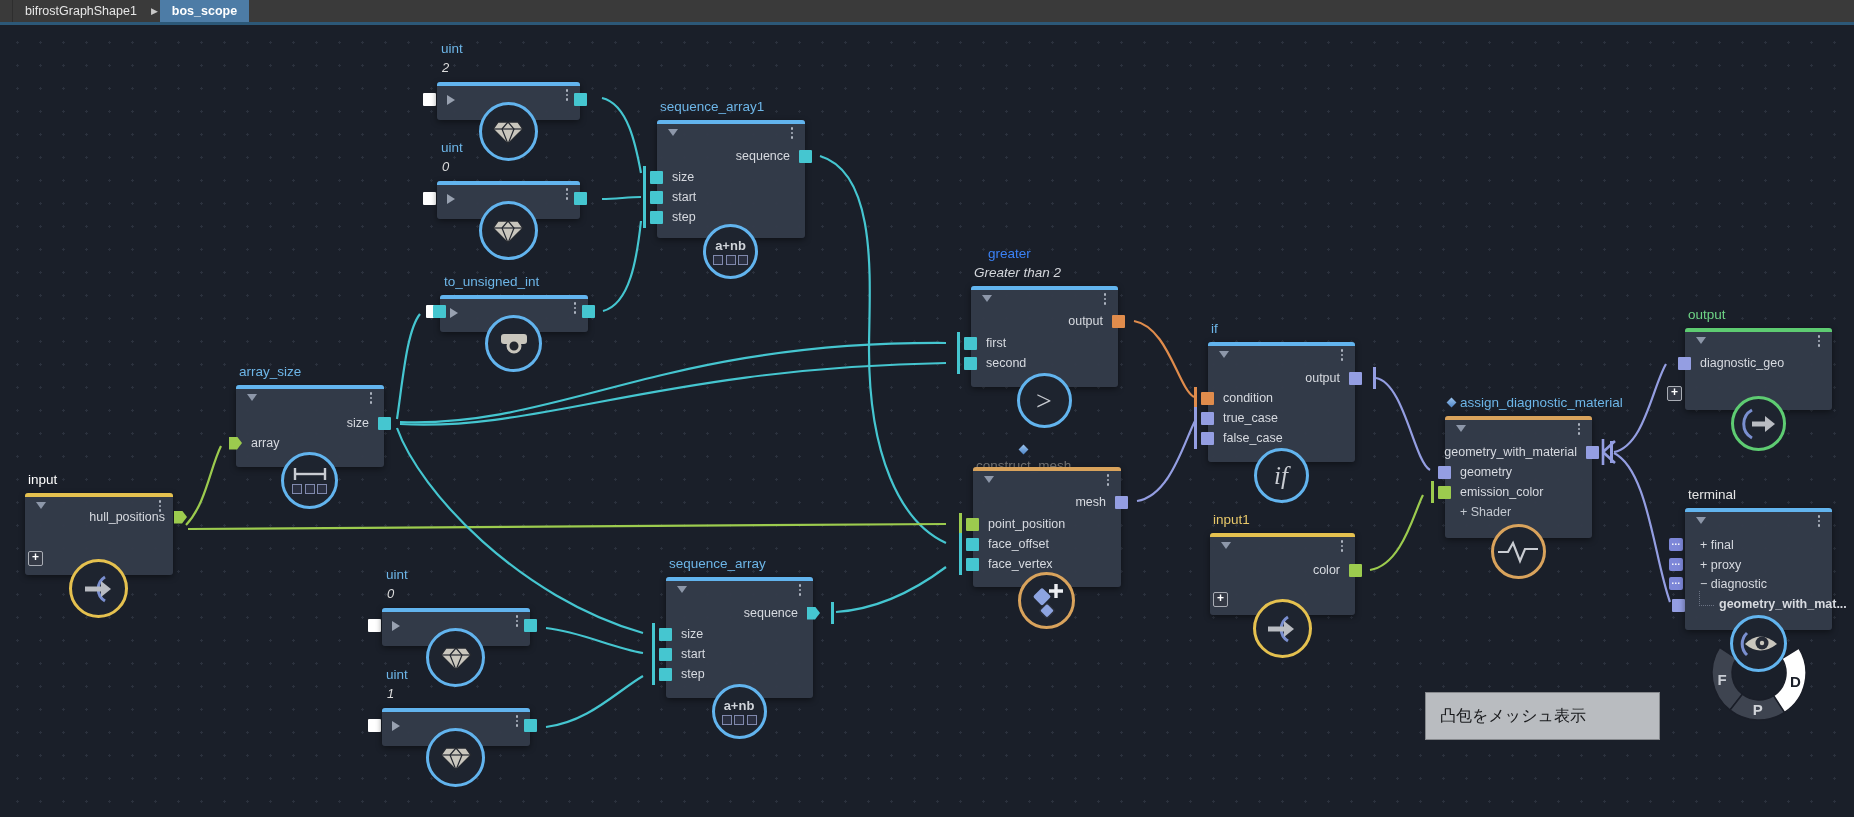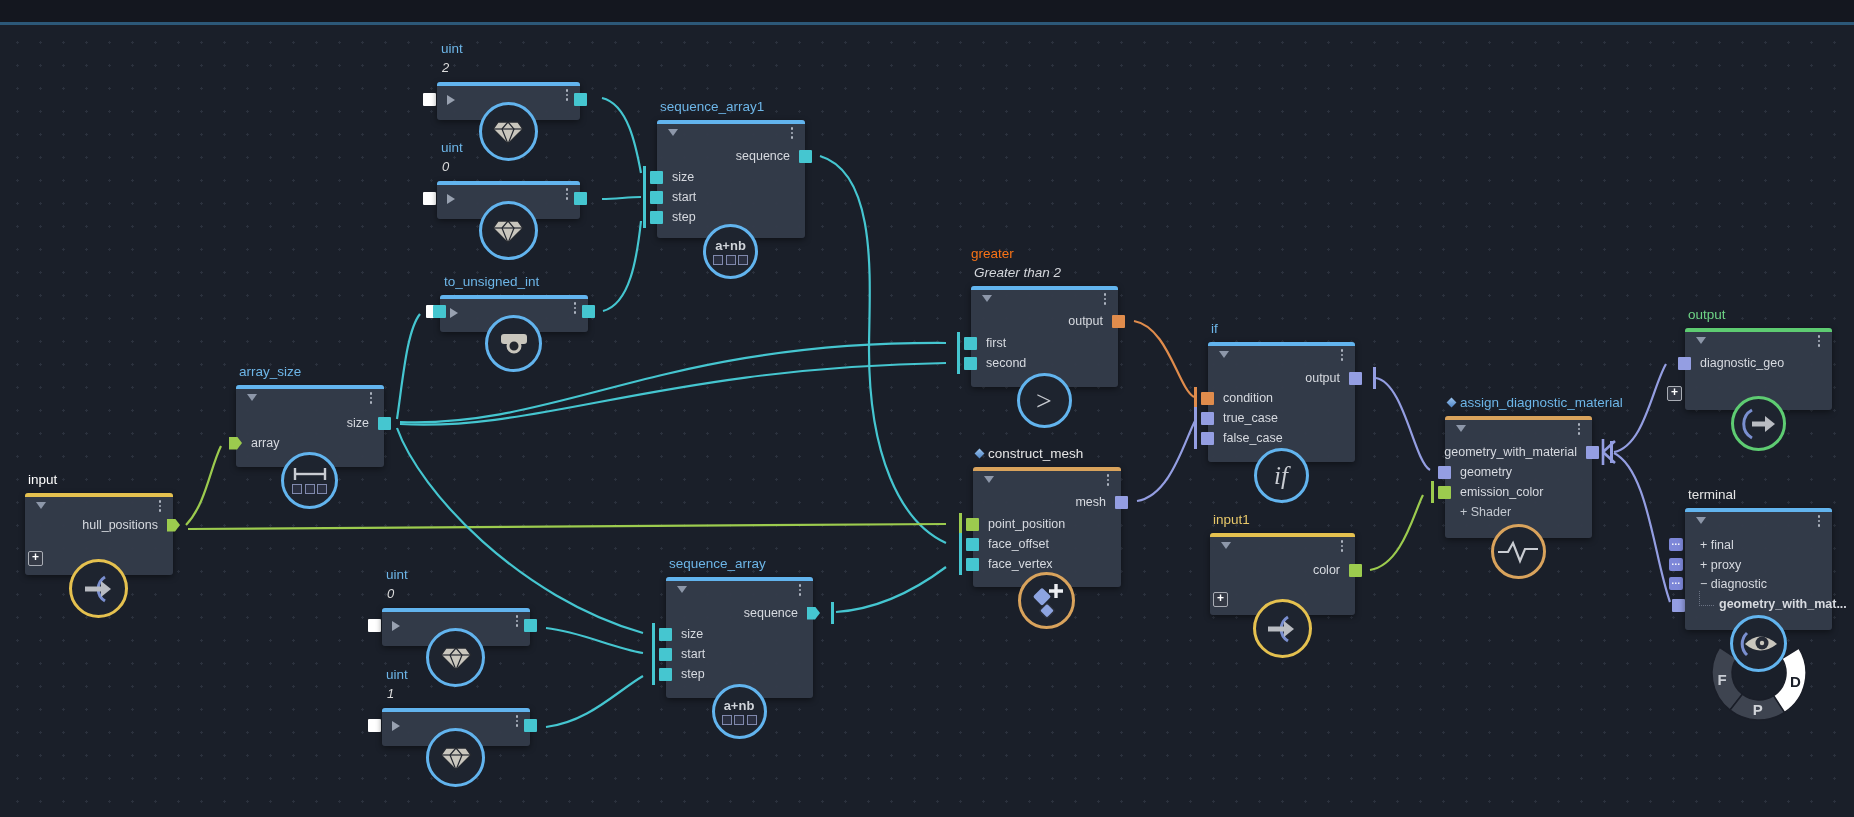--- a/index.html
+++ b/index.html
@@ -66,20 +66,26 @@
   .treechild{position:absolute;font-size:12.5px;color:#d7dae0;white-space:nowrap;font-weight:bold;}
   .treedots{position:absolute;border-left:1.5px dotted #6a7283;border-bottom:1.5px dotted #6a7283;width:14px;height:14px;}
   
   #tooltip{position:absolute;background:#b9bcc0;border:1px solid #85888c;color:#17181a;
            font-size:16px;display:flex;align-items:center;padding-left:14px;z-index:40;}
 </style>
 </head>
 <body>
 
 <div id="stage">
+  <div id="tabbar">
+    <div class="lpad"></div>
+    <div class="crumb">bifrostGraphShape1</div>
+    <div class="crumb-sep">▶</div>
+    <div class="tab-active">bos_scope</div>
+  </div>
   <div id="tab-underline"></div>
   <div id="canvas-bg"></div>
   <svg id="wires" viewBox="0 0 1854 817">
       <path d="M602 98 C628 104 636 146 641 173" fill="none" stroke="#45c6d0" stroke-width="2.2"></path>
       <path d="M602 199 C616 199 628 197 641 197" fill="none" stroke="#45c6d0" stroke-width="2.2"></path>
       <path d="M603 311 C630 304 637 258 641 221" fill="none" stroke="#45c6d0" stroke-width="2.2"></path>
       <path d="M820 156 C880 174 869 290 869 350 C869 455 900 522 946 543" fill="none" stroke="#45c6d0" stroke-width="2.2"></path>
       <path d="M186 525 C206 504 210 468 221 446" fill="none" stroke="#9ccb4e" stroke-width="2.2"></path>
       <path d="M188 529 C450 528 700 525 946 524" fill="none" stroke="#9ccb4e" stroke-width="2.2"></path>
       <path d="M397 419 C403 378 407 330 420 314" fill="none" stroke="#45c6d0" stroke-width="2.2"></path>
@@ -255,35 +261,35 @@
         </div>
         <div class="plusbtn" style="top: 58px; right: -18px;">+</div>
         <div class="nbody" style="left: 0px; top: 0px; width: 148px; height: 82px;">
           <div class="nstrip" style="background: rgb(229, 193, 79);"></div>
           <div class="tridown"></div>
           <div class="menudots">
             <i></i>
             <i></i>
             <i></i>
           </div>
-          <div class="prow out" style="top: 24px;">
+          <div class="prow out" style="top: 16px; margin-left: 7px;">
             <div class="plabel">hull_positions</div>
             <div class="port flag outp" style="background: rgb(156, 203, 78);"></div>
           </div>
         </div>
         <div class="circ" style="width: 53px; height: 53px; border: 3.5px solid rgb(229, 193, 79); left: 44px; top: 66px;">
           <svg width="44" height="40" viewBox="0 0 44 40">
             <path d="M28 8 A14 14 0 0 0 28 32" fill="none" stroke="#7a8fd0" stroke-width="3"></path>
             <line x1="8" y1="20" x2="24" y2="20" stroke="#b9bcc2" stroke-width="5"></line>
             <polygon points="24,12 34,20 24,28" fill="#b9bcc2"></polygon>
           </svg>
         </div>
       </div>
       <div class="node" style="left: 971px; top: 286px;">
-        <div class="ntitle" style="left: 0; top: -40px; color: #f97316;">
+        <div class="ntitle" style="left: 17px; top: -40px; color: #3b82f6;">
           <span>greater</span>
         </div>
         <div class="nsub" style="left: 3px; top: -21px;">Greater than 2</div>
         <div class="nbody" style="left: 0px; top: 0px; width: 147px; height: 101px;">
           <div class="nstrip" style="background: rgb(98, 180, 238);"></div>
           <div class="tridown"></div>
           <div class="menudots">
             <i></i>
             <i></i>
             <i></i>
@@ -301,21 +307,21 @@
             <div class="plabel">second</div>
             <div class="port sq inp" style="background: rgb(69, 198, 208);"></div>
             <div class="tbar inb" style="background: rgb(69, 198, 208);"></div>
           </div>
         </div>
         <div class="circ" style="width: 49px; height: 49px; border: 3.5px solid rgb(98, 180, 238); left: 45.5px; top: 87px;">
           <div class="ctext" style="font-size: 28px; color: rgb(201, 204, 210);">&gt;</div>
         </div>
       </div>
       <div class="node" style="left: 973px; top: 467px;">
-        <div class="ntitle" style="left: 3px; top: -21px; color: #e5e5e5;">
+        <div class="ntitle" style="left: 3px; top: -21px; color: #737373; flex-direction: column;">
           <div class="tdiamond"></div>
           <span>construct_mesh</span>
         </div>
         <div class="nbody" style="left: 0px; top: 0px; width: 148px; height: 120px;">
           <div class="nstrip" style="background: rgb(217, 163, 92);"></div>
           <div class="tridown"></div>
           <div class="menudots">
             <i></i>
             <i></i>
             <i></i>
@@ -608,13 +614,14 @@
             <div class="seqtxt">a+nb</div>
             <div class="seqsq">
               <i></i>
               <i></i>
               <i></i>
             </div>
           </div>
         </div>
       </div>
     </div>
+  <div id="tooltip" style="left: 1425px; top: 692px; width: 219px; height: 46px;">凸包をメッシュ表示</div>
 </div>
 
 </body></html>

